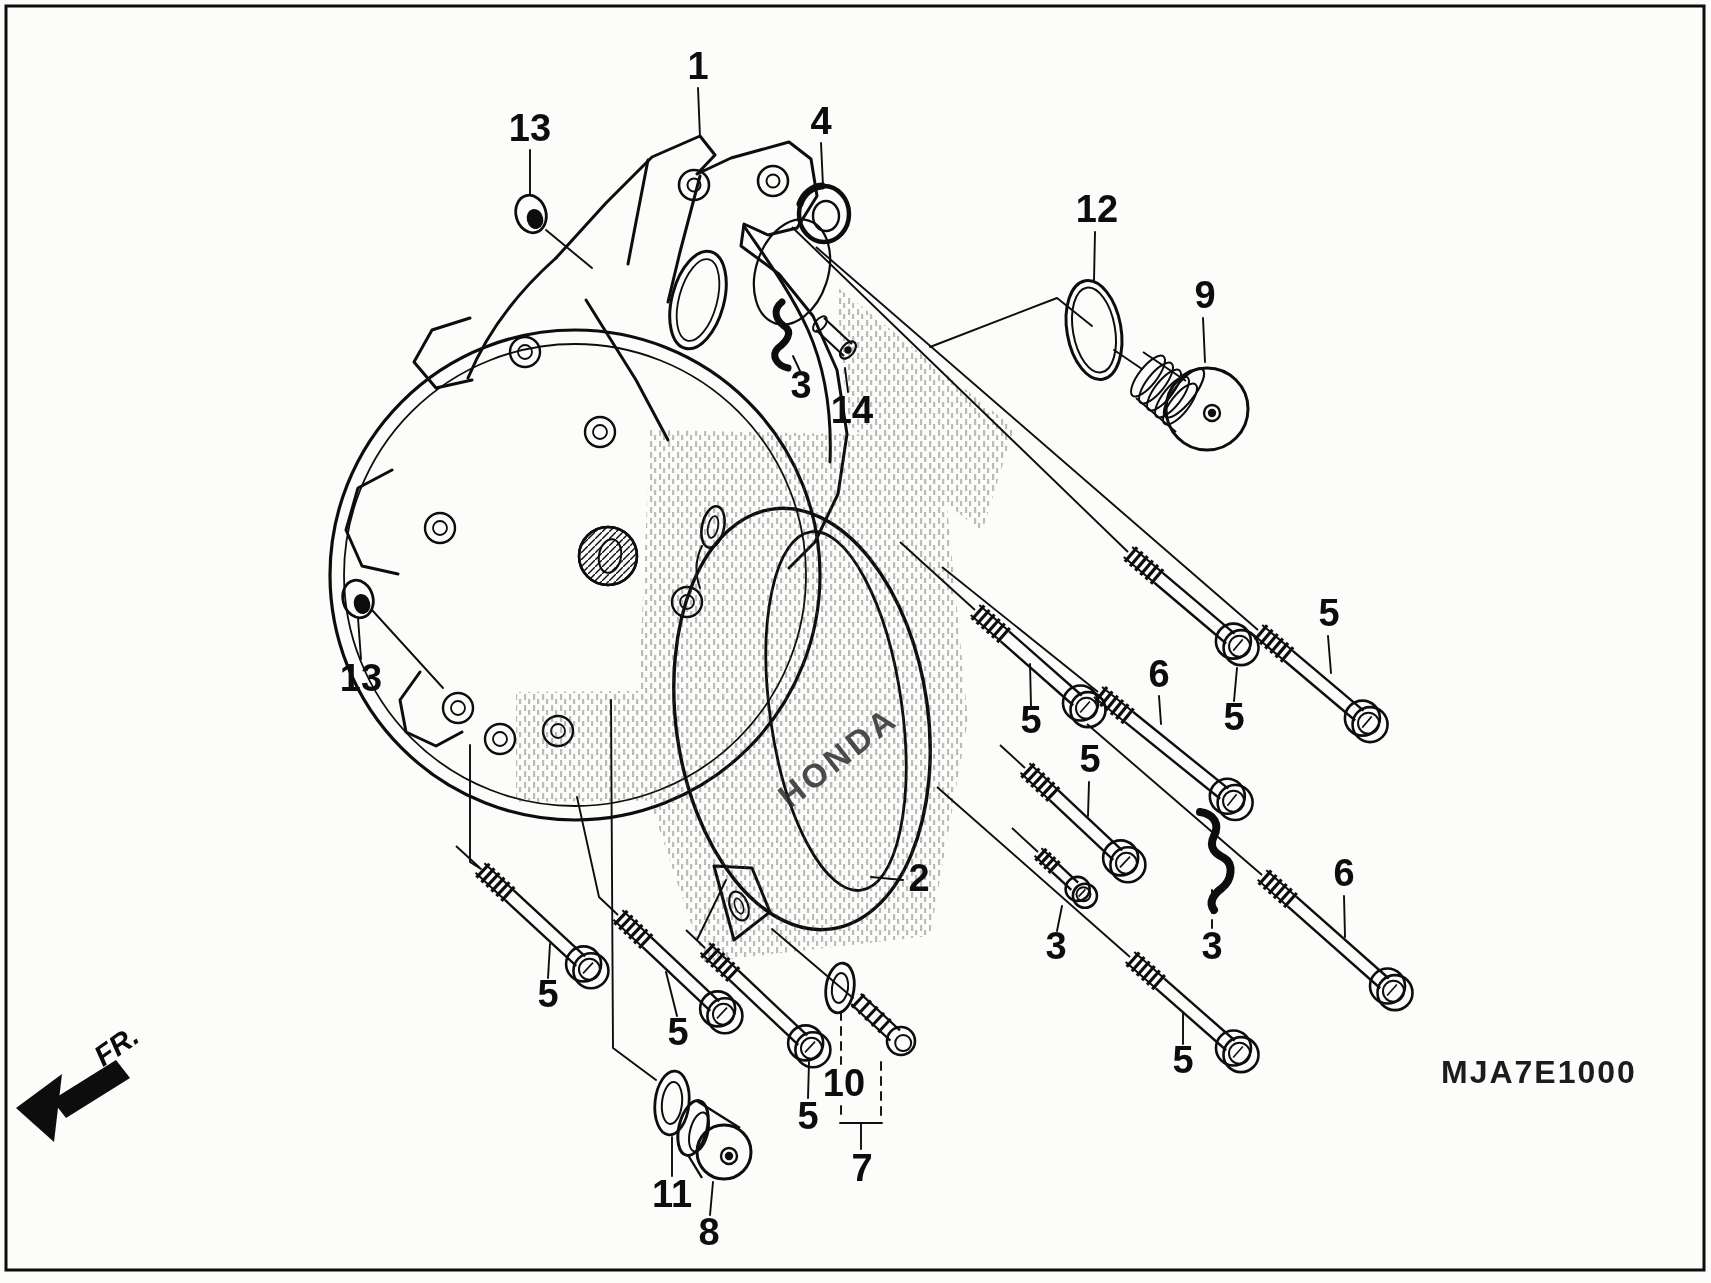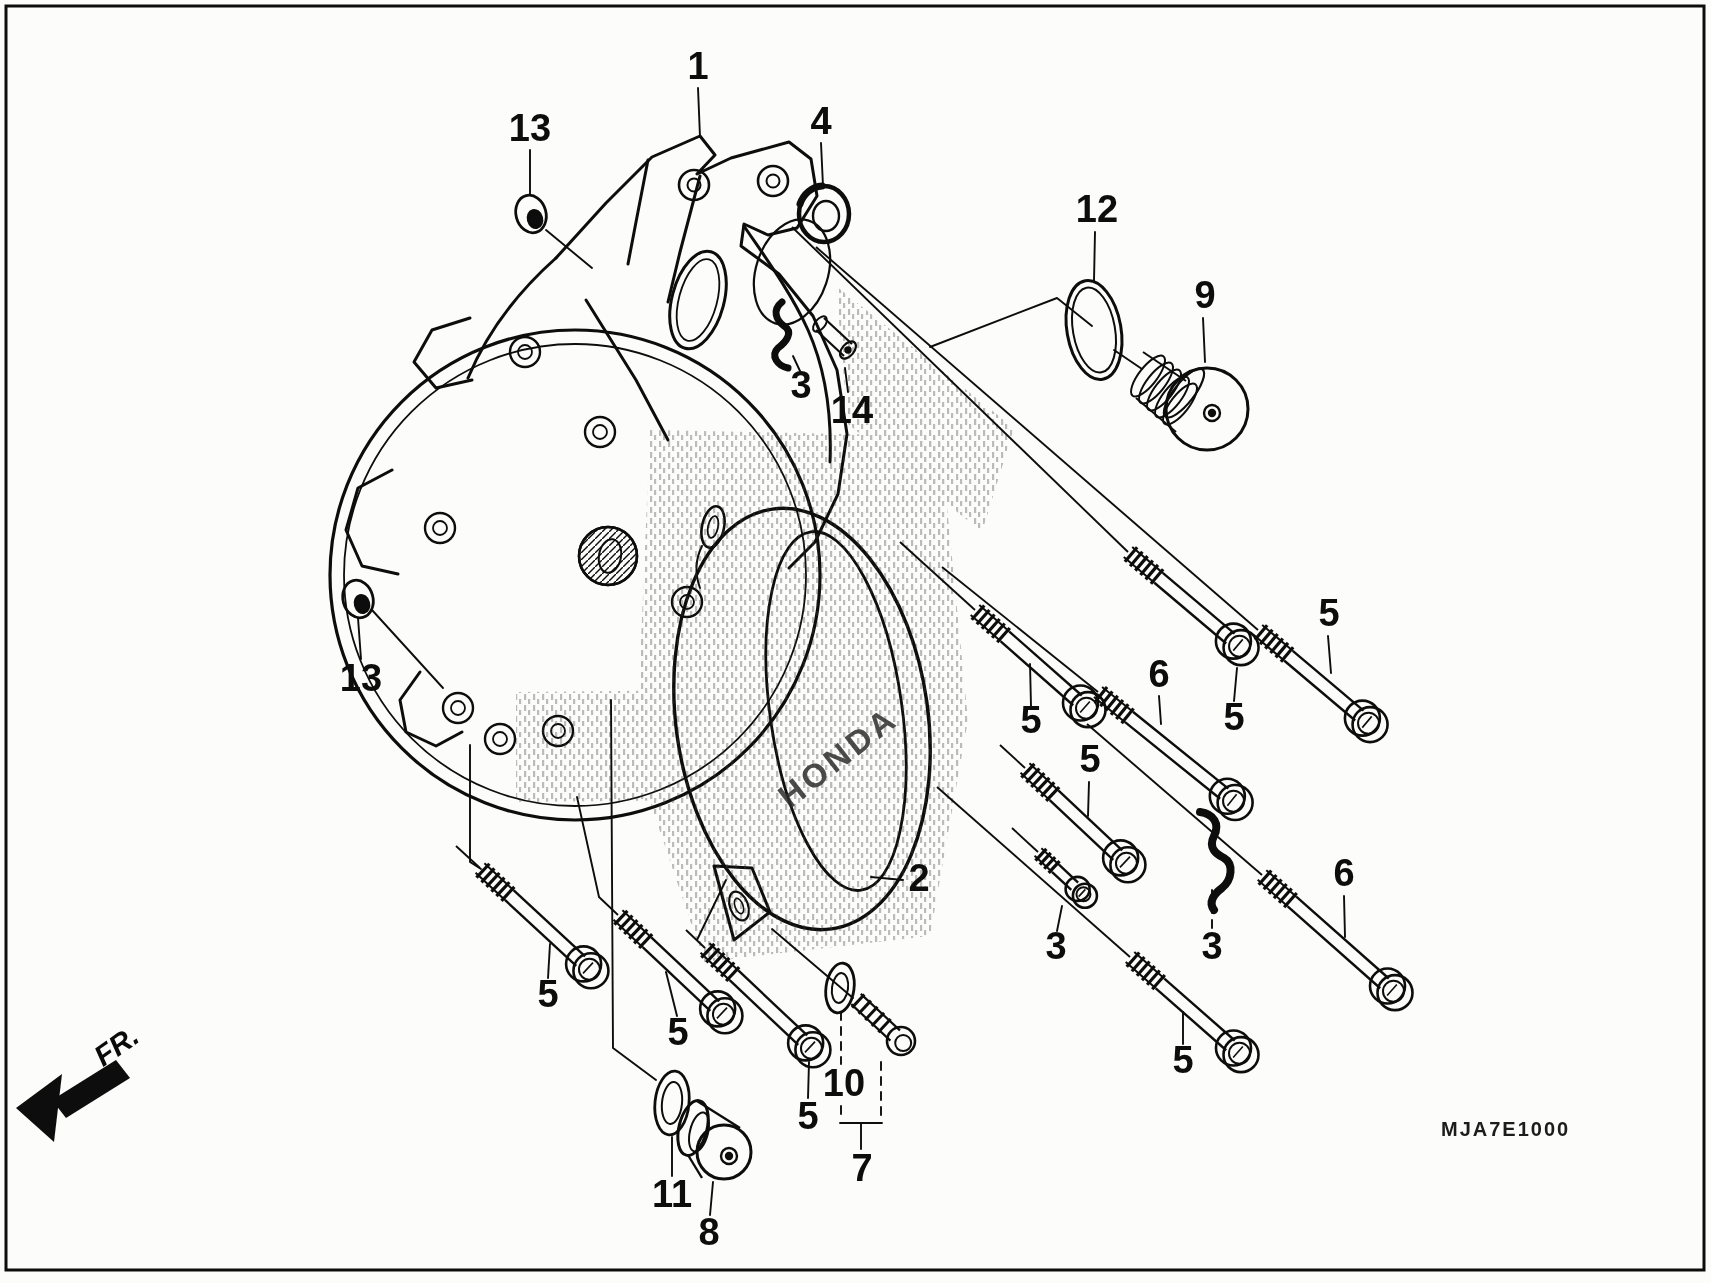--- a/index.html
+++ b/index.html
@@ -1,19 +1,19 @@
 <!DOCTYPE html>
 <html><head>
 <meta charset="utf-8">
 <style>
   html,body{margin:0;padding:0;background:#e8e8e8;}
   .canvas{position:relative;width:1711px;height:1283px;background:#fcfcfa;overflow:hidden;
           font-family:"Liberation Sans", sans-serif;}
   .canvas svg{position:absolute;left:0;top:0;}
-  .doc-code{position:absolute;left:1441px;top:1118px;font-size:20px;font-weight:700;
+  .doc-code{position:absolute;left:1441px;top:1054px;font-size:32px;font-weight:700;
             letter-spacing:2px;color:#1c1c1c;white-space:nowrap;}
   .fr-label{position:absolute;left:88px;top:1046px;font-size:29px;font-weight:700;
             font-style:italic;color:#0a0a0a;transform:rotate(-35deg);transform-origin:left top;}
   text.callout{font-family:"Liberation Sans",sans-serif;font-weight:700;font-size:38px;fill:#0d0d0d;}
   text.wm{font-family:"Liberation Sans",sans-serif;font-weight:700;fill:#2e2e2e;opacity:.85;}
 </style>
 </head>
 <body>
 
 <div class="canvas">

